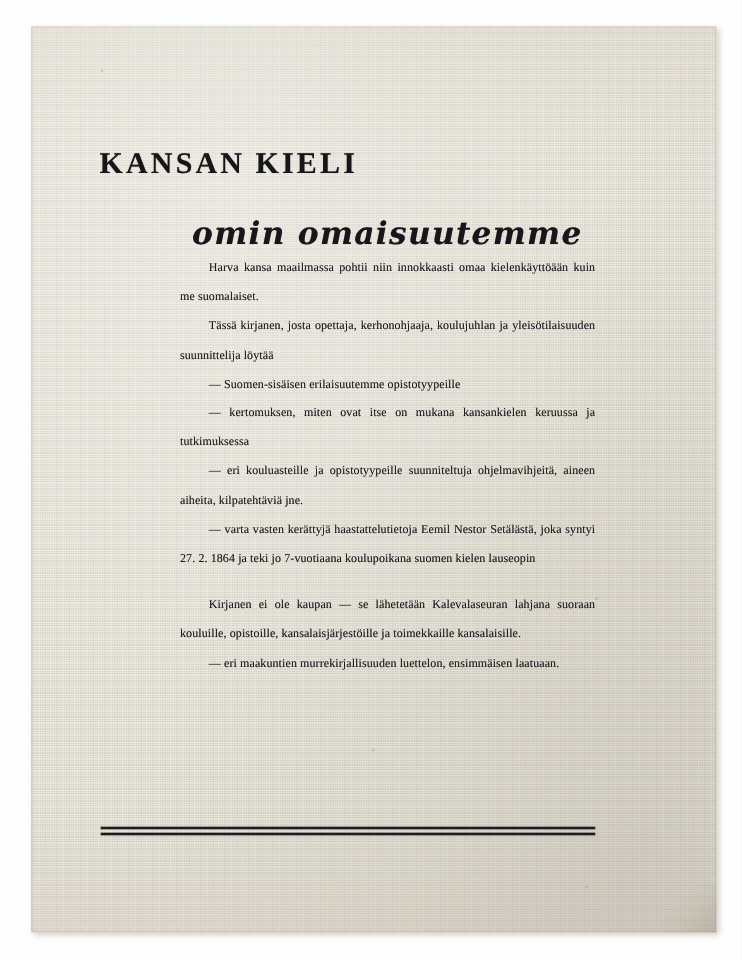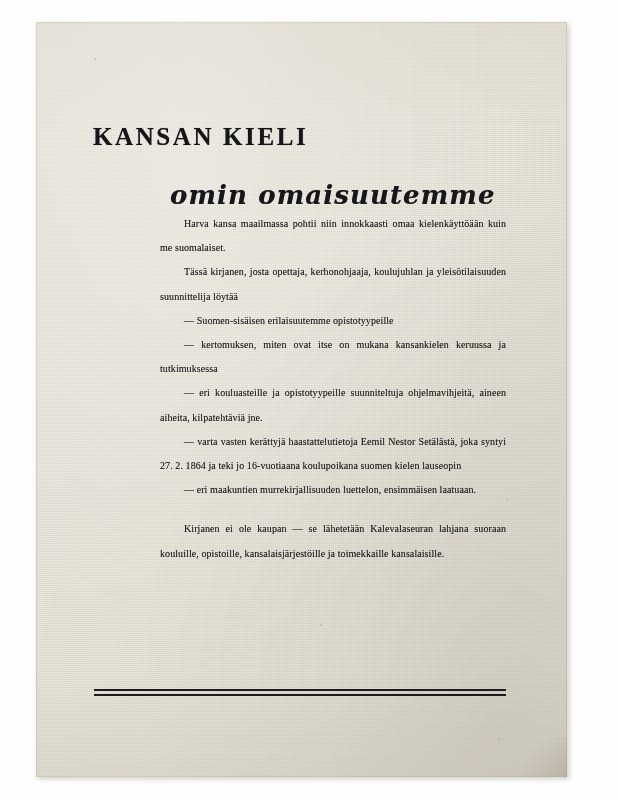--- a/index.html
+++ b/index.html
@@ -18,40 +18,41 @@
   .scan-canvas {
     position: relative;
     width: 618px;
     height: 800px;
     background: #fefefe;
   }
 
   
   .paper-sheet {
     position: absolute;
-    left: 36px;
+    left: 26px;
     top: 22px;
     width: 531px;
     height: 755px;
     background-color: #e4e0d5;
     background-image:
       repeating-linear-gradient(0deg,
         rgba(255,255,255,0.16) 0px,
         rgba(255,255,255,0.16) 1px,
         rgba(172,165,148,0.10) 1px,
         rgba(172,165,148,0.10) 2px),
       repeating-linear-gradient(90deg,
         rgba(255,255,255,0.13) 0px,
         rgba(255,255,255,0.13) 1px,
         rgba(168,161,144,0.09) 1px,
         rgba(168,161,144,0.09) 2px),
       linear-gradient(105deg, #e7e3d9 0%, #e2ded2 38%, #e5e1d6 66%, #dedad0 100%);
     box-shadow:
       2px 2px 5px rgba(120,114,100,0.34),
       0 0 0 1px rgba(190,183,167,0.55) inset;
+    padding-left: 40px;
   }
 
   
   .paper-vignette {
     position: absolute;
     inset: 0;
     pointer-events: none;
     background:
       radial-gradient(ellipse at 30% 18%, rgba(255,255,255,0.30) 0%, rgba(255,255,255,0) 58%),
       radial-gradient(ellipse at 88% 92%, rgba(142,135,118,0.20) 0%, rgba(142,135,118,0) 55%),
@@ -181,25 +182,25 @@
 
         <p class="para last-line-flush">Tässä kirjanen, josta opettaja, kerhonohjaaja, koulujuhlan ja yleisötilaisuuden suunnittelija löytää</p>
 
 
         <p class="para last-line-flush">— Suomen-sisäisen erilaisuutemme opistotyypeille</p>
 
         <p class="para last-line-flush">— kertomuksen, miten ovat itse on mukana kansankielen keruussa ja tutkimuksessa</p>
 
         <p class="para last-line-flush">— eri kouluasteille ja opistotyypeille suunniteltuja ohjelmavihjeitä, aineen aiheita, kilpatehtäviä jne.</p>
 
-        <p class="para last-line-flush">— varta vasten kerättyjä haastattelutietoja Eemil Nestor Setälästä, joka syntyi 27. 2. 1864 ja teki jo 16-vuotiaana koulupoikana suomen kielen lauseopin</p>
+        <p class="para last-line-flush">— varta vasten kerättyjä haastattelutietoja Eemil Nestor Setälästä, joka syntyi 27. 2. 1864 ja teki jo 7-vuotiaana koulupoikana suomen kielen lauseopin</p>
+
+        <p class="para last-line-flush gap-before">Kirjanen ei ole kaupan — se lähetetään Kalevalaseuran lahjana suoraan kouluille, opistoille, kansalaisjärjestöille ja toimekkaille kansalaisille.</p>
 
         <p class="para last-line-flush">— eri maakuntien murrekirjallisuuden luettelon, ensimmäisen laatuaan.</p>
-
-        <p class="para last-line-flush gap-before">Kirjanen ei ole kaupan — se lähetetään Kalevalaseuran lahjana suoraan kouluille, opistoille, kansalaisjärjestöille ja toimekkaille kansalaisille.</p>
 
       </div>
 
       <div class="rule-group">
         <div class="rule rule-top"></div>
         <div class="rule-gap"></div>
         <div class="rule rule-bottom"></div>
       </div>
 
     </div>

